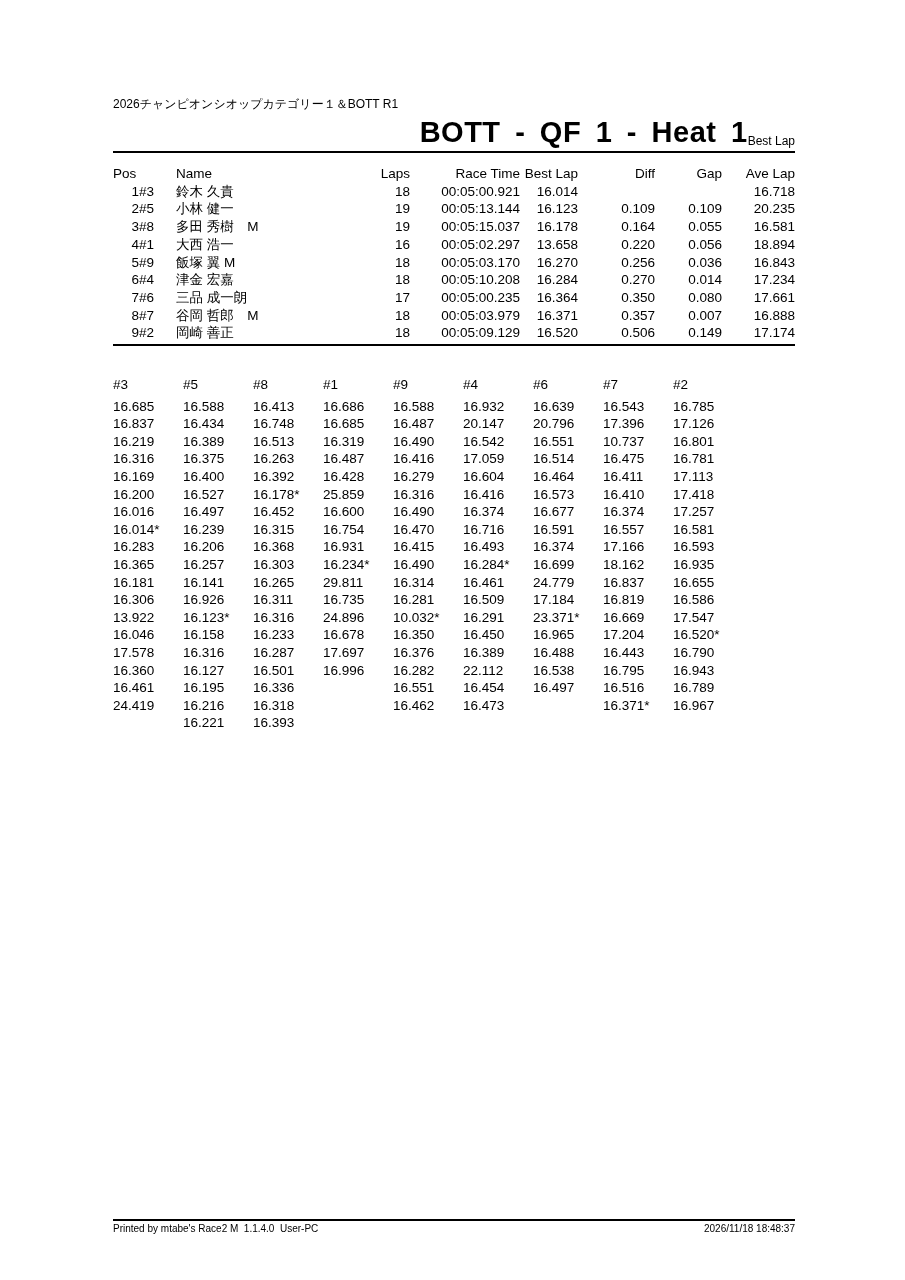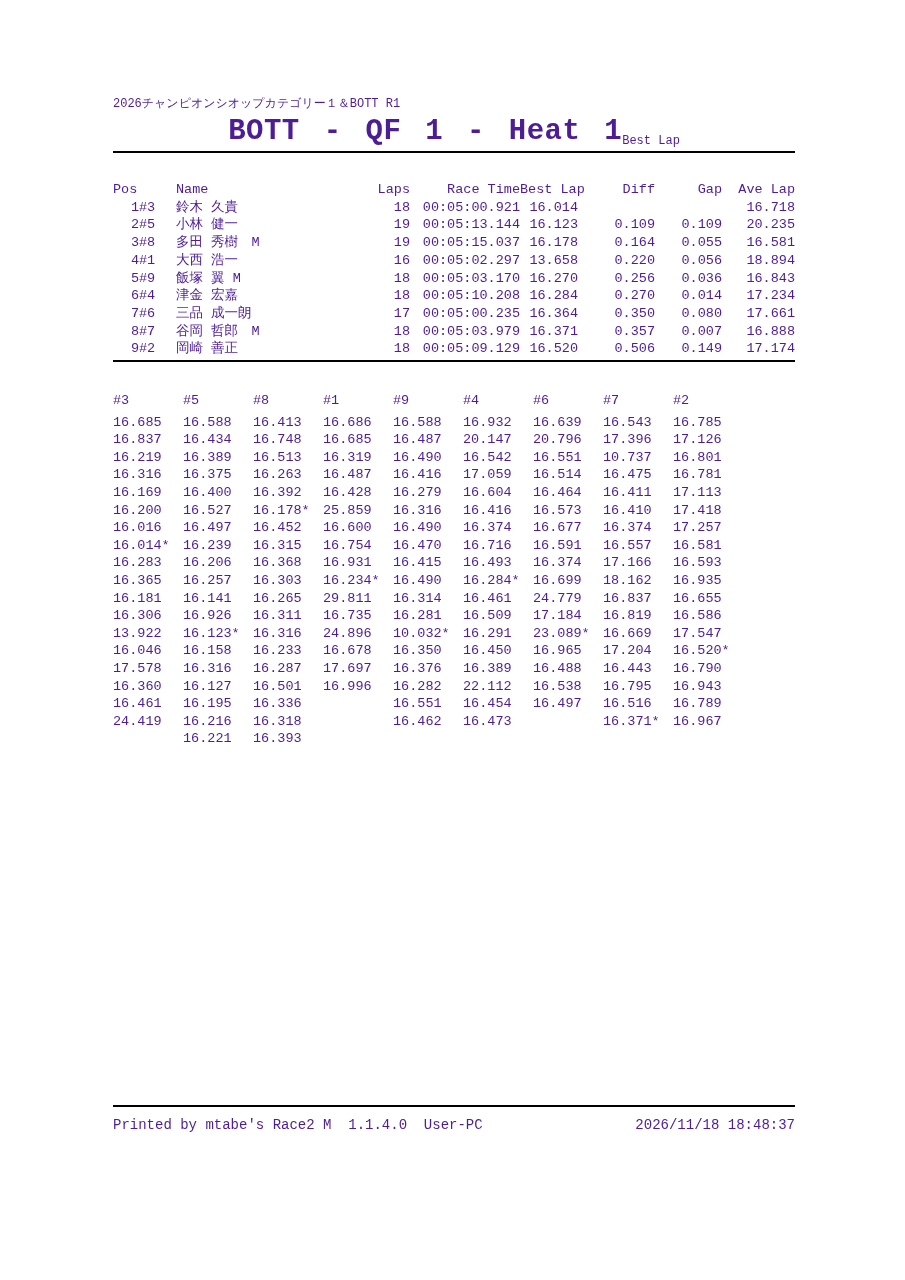--- a/index.html
+++ b/index.html
@@ -2,50 +2,50 @@
 <html lang="ja"><head>
 <meta charset="utf-8">
 <style>
   * { margin: 0; padding: 0; box-sizing: border-box; }
   html, body { background: #ffffff; }
   .page {
     position: relative;
     width: 905px;
     height: 1280px;
     background: #ffffff;
-    color: #4c1d95;
-    font-family: Liberation Mono, monospace;
+    color: #000000;
+    font-family: Liberation Sans, sans-serif;
     overflow: hidden;
   }
   .content { padding: 97px 110px 0 113px; }
 
   .subtitle { font-size: 12px; line-height: 15px; }
 
   .title-row {
     display: flex;
-    justify-content: center;
+    justify-content: flex-end;
     align-items: flex-end;
     border-bottom: 2px solid #000;
     padding-bottom: 2px;
     margin-top: 3px;
   }
   .title {
     font-size: 29px;
     font-weight: bold;
     word-spacing: 6px;
     line-height: 34px;
     letter-spacing: 0.5px;
   }
   .corner-label { font-size: 12px; padding-bottom: 1px; }
 
   table.results {
     width: 682px;
     border-collapse: collapse;
     table-layout: fixed;
-    margin-top: 28px;
+    margin-top: 12px;
     border-bottom: 2px solid #000;
     font-size: 13.5px;
   }
   table.results th, table.results td {
     font-weight: normal;
     padding: 0;
     line-height: 17.7px;
     white-space: nowrap;
   }
   table.results tbody { padding-bottom: 2px; }
@@ -66,26 +66,26 @@
     height: 17.6px;
     line-height: 17.6px;
     white-space: nowrap;
   }
   .lap-head { margin-bottom: 4px; }
 
   .footer {
     position: absolute;
     left: 113px;
     right: 110px;
-    top: 1105px;
+    top: 1219px;
     border-top: 2px solid #000;
-    padding-top: 10px;
+    padding-top: 2px;
     display: flex;
     justify-content: space-between;
-    font-size: 14px;
+    font-size: 10px;
   }
   .footer-left { white-space: pre; }
   .footer-right { white-space: pre; }
 </style>
 </head>
 <body>
 
 <div class="page">
   <div class="content">
 
@@ -358,21 +358,21 @@
           <div class="lap-cell">16.551</div>
           <div class="lap-cell">16.514</div>
           <div class="lap-cell">16.464</div>
           <div class="lap-cell">16.573</div>
           <div class="lap-cell">16.677</div>
           <div class="lap-cell">16.591</div>
           <div class="lap-cell">16.374</div>
           <div class="lap-cell">16.699</div>
           <div class="lap-cell">24.779</div>
           <div class="lap-cell">17.184</div>
-          <div class="lap-cell">23.089*</div>
+          <div class="lap-cell">23.371*</div>
           <div class="lap-cell">16.965</div>
           <div class="lap-cell">16.488</div>
           <div class="lap-cell">16.538</div>
           <div class="lap-cell">16.497</div>
         </div>
         <div class="lap-col">
           <div class="lap-head">#7</div>
           <div class="lap-cell">16.543</div>
           <div class="lap-cell">17.396</div>
           <div class="lap-cell">10.737</div>

